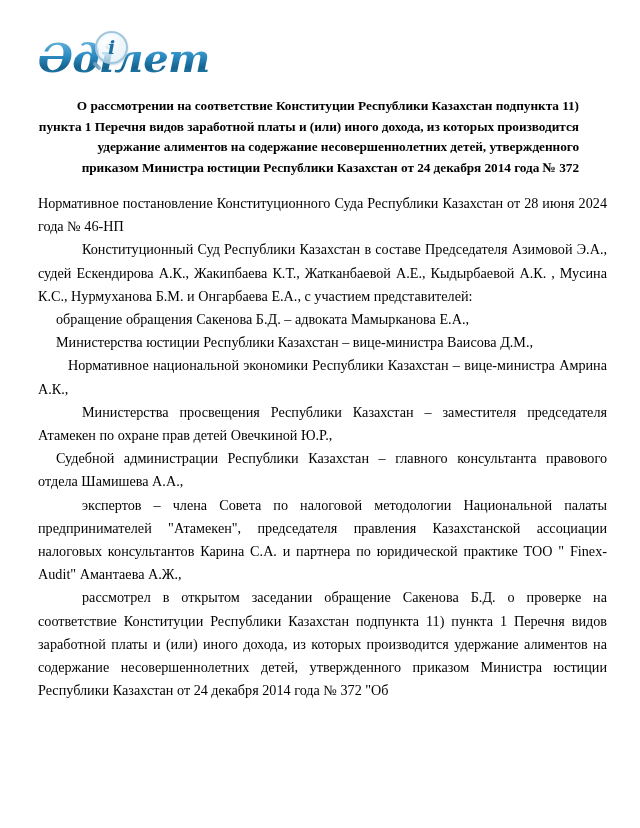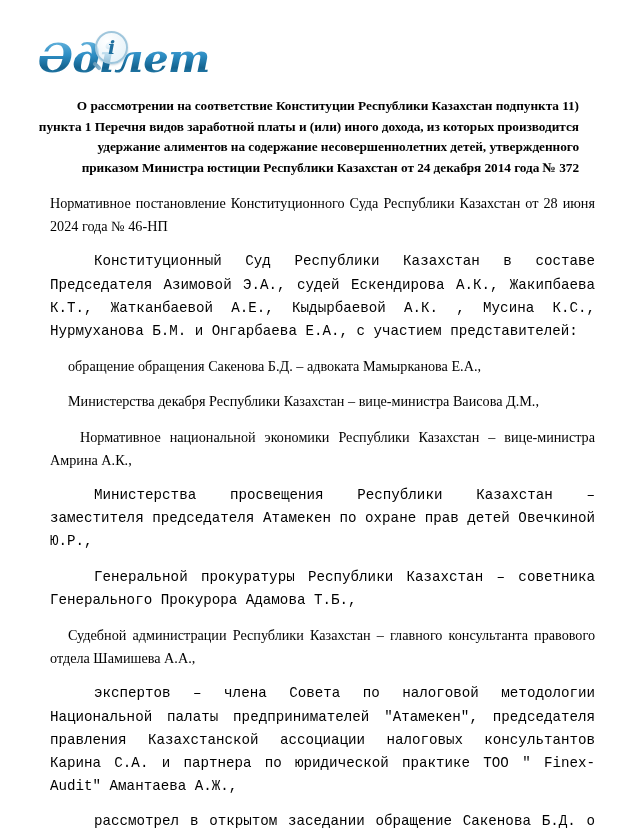--- a/index.html
+++ b/index.html
@@ -104,26 +104,26 @@
   }
 
   
   .doc-body {
     font-size: 14.2px;
     line-height: 23.2px;
     text-align: justify;
     text-justify: inter-word;
   }
   .doc-body p {
-    margin: 12px;
+    margin: 0;
   }
   .p-indent     { text-indent: 0; }
   .p-indent-sm  { text-indent: 18px; }
   .p-indent-md  { text-indent: 30px; }
-  .p-indent-lg  { text-indent: 44px; font-family: Liberation Mono, monospace; }
+  .p-indent-lg  { text-indent: 44px; }
   .p-last       { text-align: justify; }
 </style>
 </head>
 <body>
 
 <div class="page">
 
   <div class="logo-block">
     <div class="logo">
       <span class="logo-text">Әділет</span>
@@ -132,22 +132,21 @@
       </span>
     </div>
   </div>
 
   <h1 class="doc-title">О рассмотрении на соответствие Конституции Республики Казахстан подпункта 11) пункта 1 Перечня видов заработной платы и (или) иного дохода, из которых производится удержание алиментов на содержание несовершеннолетних детей, утвержденного приказом Министра юстиции Республики Казахстан от 24 декабря 2014 года № 372</h1>
 
   <div class="doc-body">
     <p class="p-indent">Нормативное постановление Конституционного Суда Республики Казахстан от 28 июня 2024 года № 46-НП</p>
     <p class="p-indent-lg">Конституционный Суд Республики Казахстан в составе Председателя Азимовой Э.А., судей Ескендирова А.К., Жакипбаева К.Т., Жатканбаевой А.Е., Кыдырбаевой А.К. , Мусина К.С., Нурмуханова Б.М. и Онгарбаева Е.А., с участием представителей:</p>
     <p class="p-indent-sm">обращение обращения Сакенова Б.Д. – адвоката Мамырканова Е.А.,</p>
-    <p class="p-indent-sm">Министерства декабря Республики Казахстан – вице-министра Ваисова Д.М.,</p>
+    <p class="p-indent-sm">Министерства юстиции Республики Казахстан – вице-министра Ваисова Д.М.,</p>
     <p class="p-indent-md">Нормативное национальной экономики Республики Казахстан – вице-министра Амрина А.К.,</p>
     <p class="p-indent-lg">Министерства просвещения Республики Казахстан – заместителя председателя Атамекен по охране прав детей Овечкиной Ю.Р.,</p>
-    <p class="p-indent-lg">Генеральной прокуратуры Республики Казахстан – советника Генерального Прокурора Адамова Т.Б.,</p>
     <p class="p-indent-sm">Судебной администрации Республики Казахстан – главного консультанта правового отдела Шамишева А.А.,</p>
     <p class="p-indent-lg">экспертов – члена Совета по налоговой методологии Национальной палаты предпринимателей "Атамекен", председателя правления Казахстанской ассоциации налоговых консультантов Карина С.А. и партнера по юридической практике ТОО " Finex-Audit" Амантаева А.Ж.,</p>
     <p class="p-indent-lg p-last">рассмотрел в открытом заседании обращение Сакенова Б.Д. о проверке на соответствие Конституции Республики Казахстан подпункта 11) пункта 1 Перечня видов заработной платы и (или) иного дохода, из которых производится удержание алиментов на содержание несовершеннолетних детей, утвержденного приказом Министра юстиции Республики Казахстан от 24 декабря 2014 года № 372 "Об</p>
   </div>
 
 </div>
 
 </body></html>

